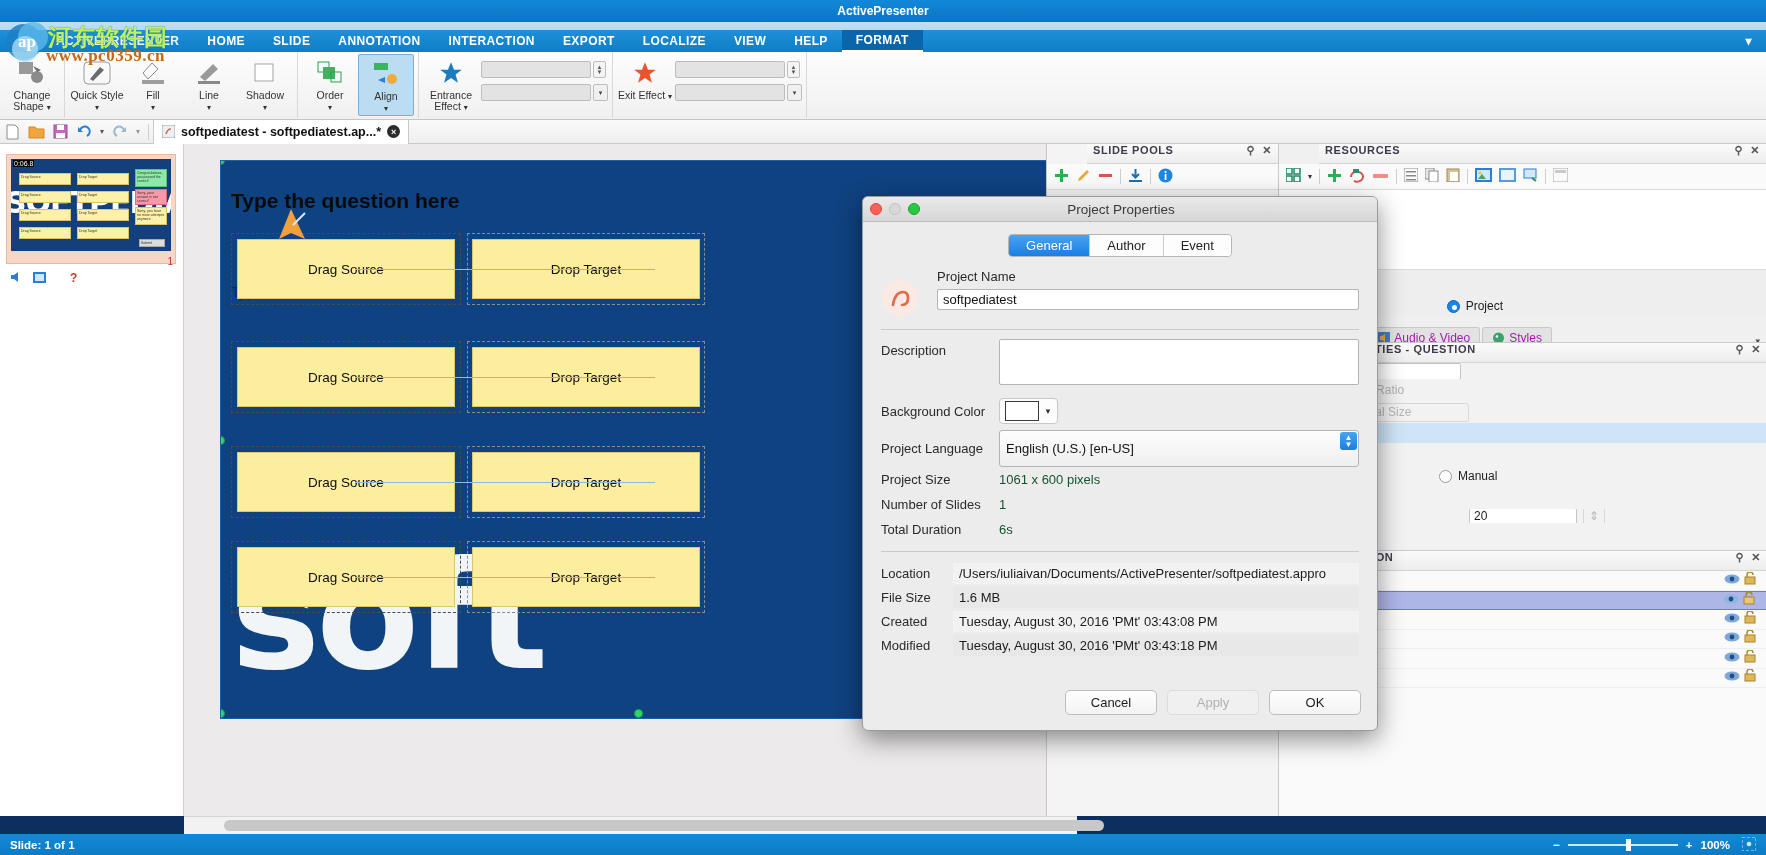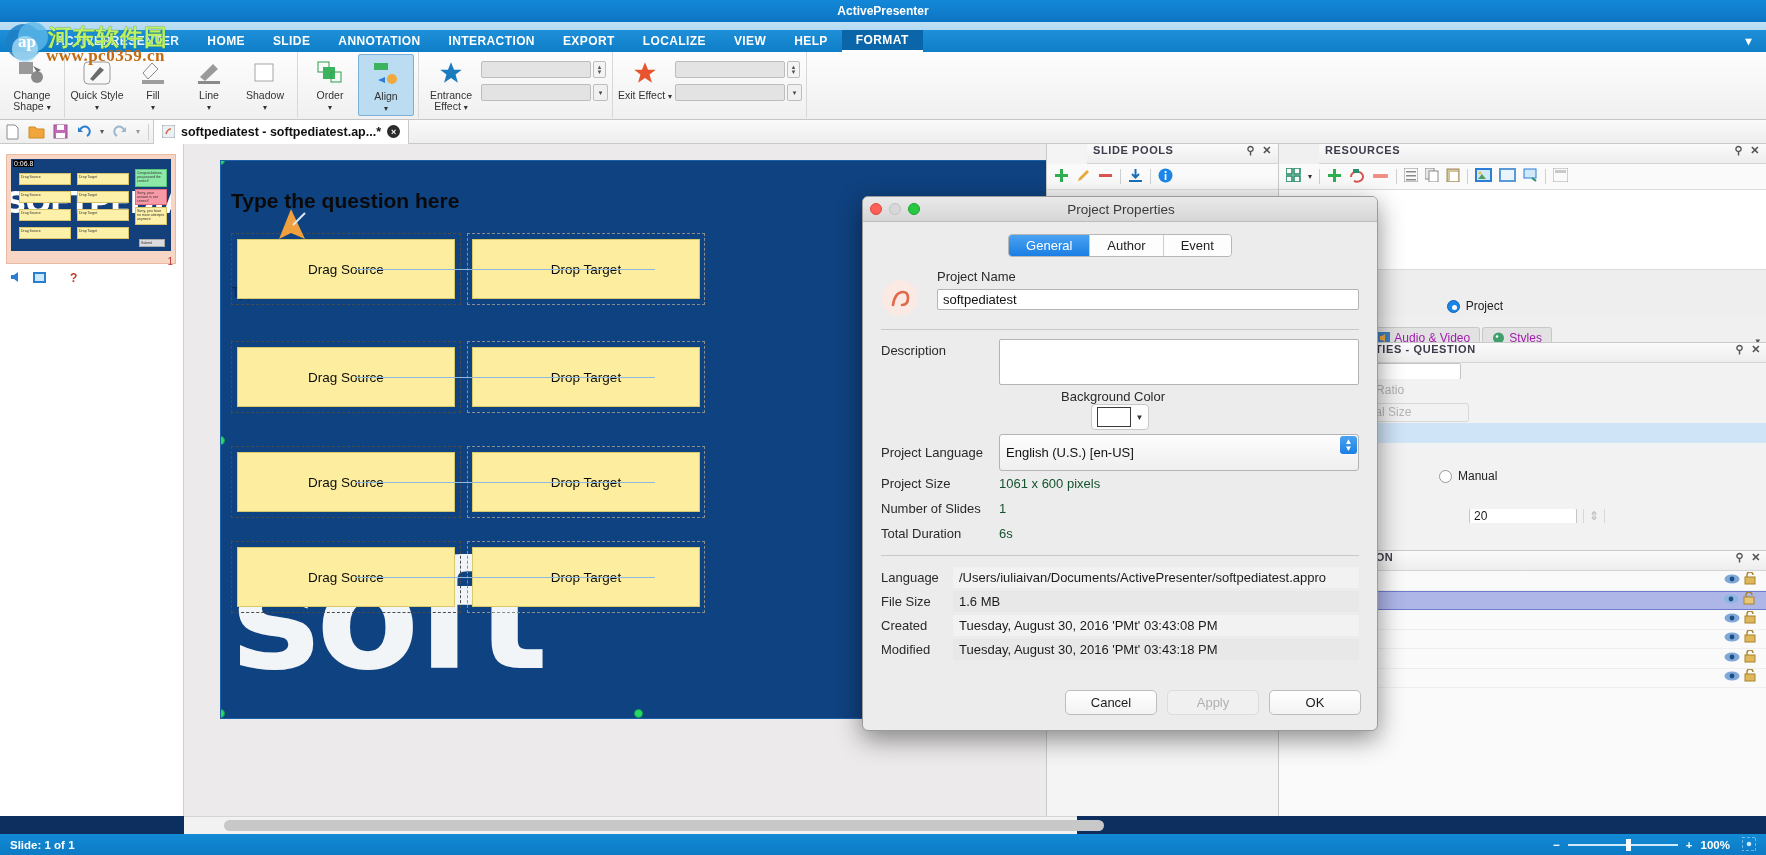--- a/index.html
+++ b/index.html
@@ -962,21 +962,21 @@
       </div>
     </div>
 
     <div class="hr"></div>
 
     <div class="drow" style="align-items:flex-start;">
       <div class="dlabel" style="padding-top:4px;">Description</div>
       <div class="dtextarea"></div>
     </div>
 
-    <div class="drow" style="margin-top:4px;flex-direction:column;">
+    <div class="drow" style="margin-top:11px;">
       <div class="dlabel">Background Color</div>
       <div class="swwrap">
         <span class="swatch"></span>
         <span style="font-size:8px;color:#333;">▼</span>
       </div>
     </div>
 
     <div class="drow" style="margin-top:4px;">
       <div class="dlabel">Project Language</div>
       <div class="dselect">
@@ -994,21 +994,21 @@
       <div class="dval">1</div>
     </div>
     <div class="drow" style="min-height:25px;">
       <div class="dlabel">Total Duration</div>
       <div class="dval">6s</div>
     </div>
 
     <div class="hr"></div>
 
     <div class="inforow">
-      <span class="k">Language</span>
+      <span class="k">Location</span>
       <span class="v">/Users/iuliaivan/Documents/ActivePresenter/softpediatest.appro</span>
     </div>
     <div class="inforow alt">
       <span class="k">File Size</span>
       <span class="v">1.6 MB</span>
     </div>
     <div class="inforow">
       <span class="k">Created</span>
       <span class="v">Tuesday, August 30, 2016 'PMt' 03:43:08 PM</span>
     </div>

